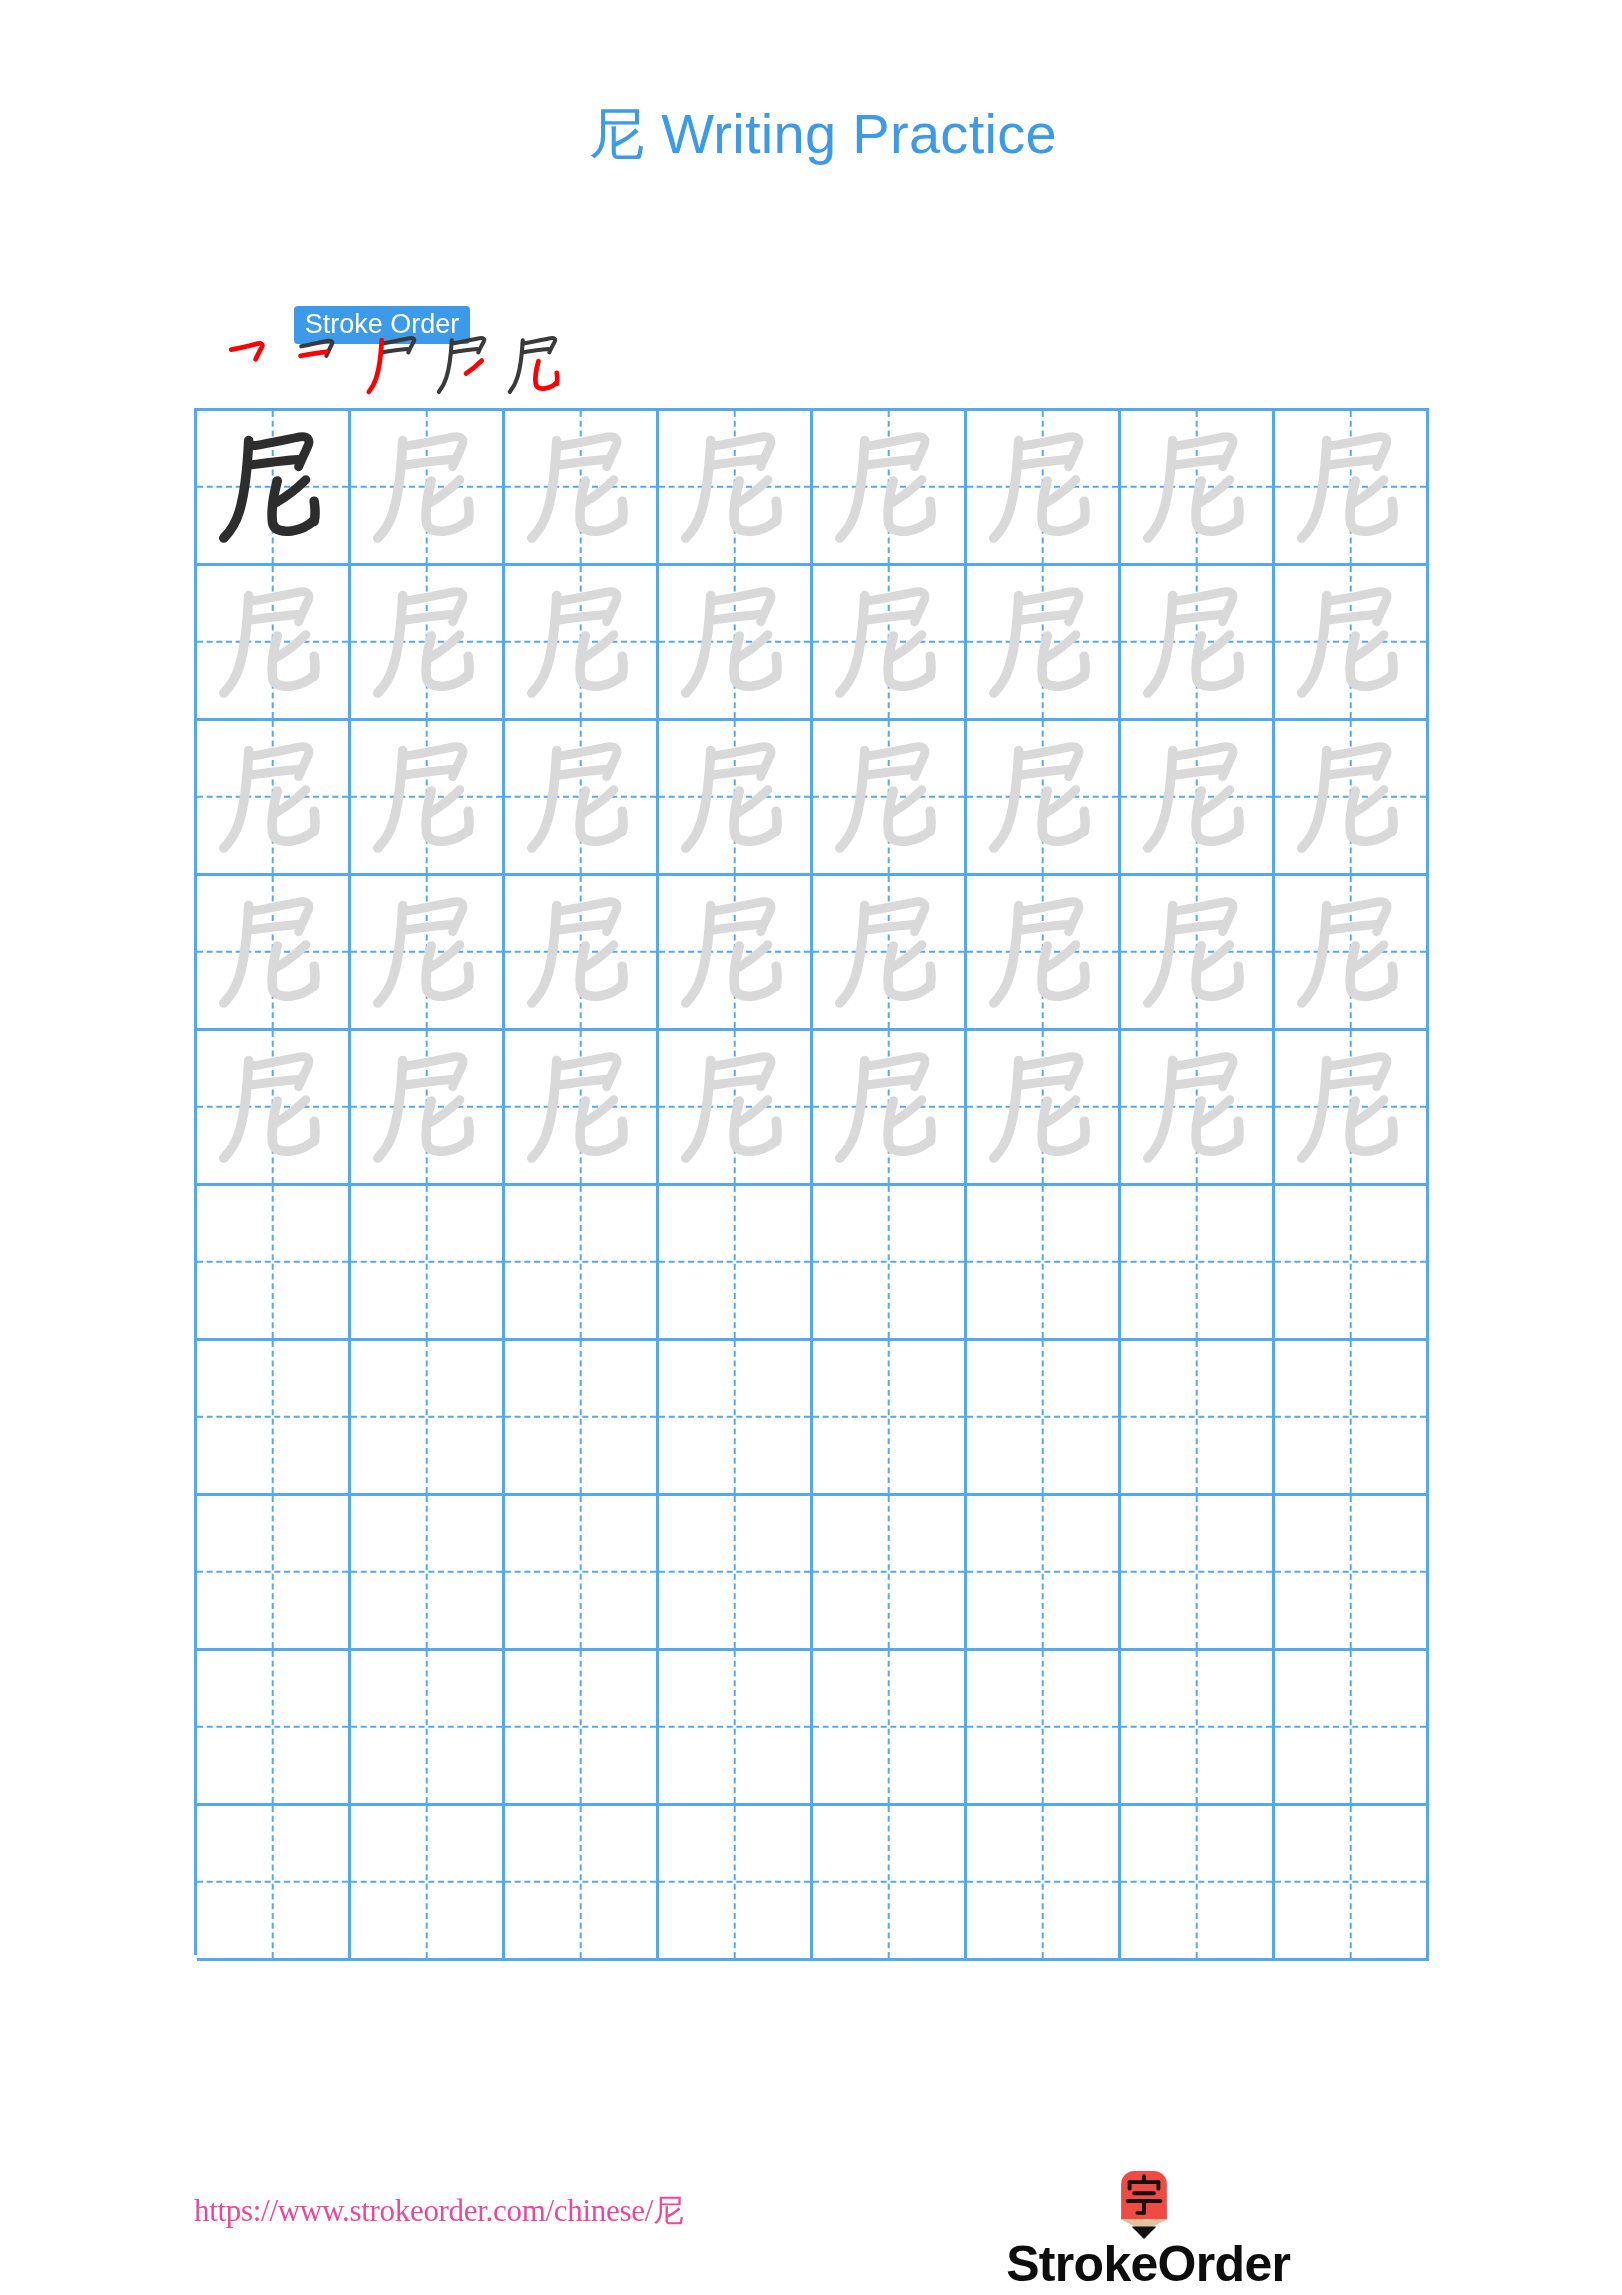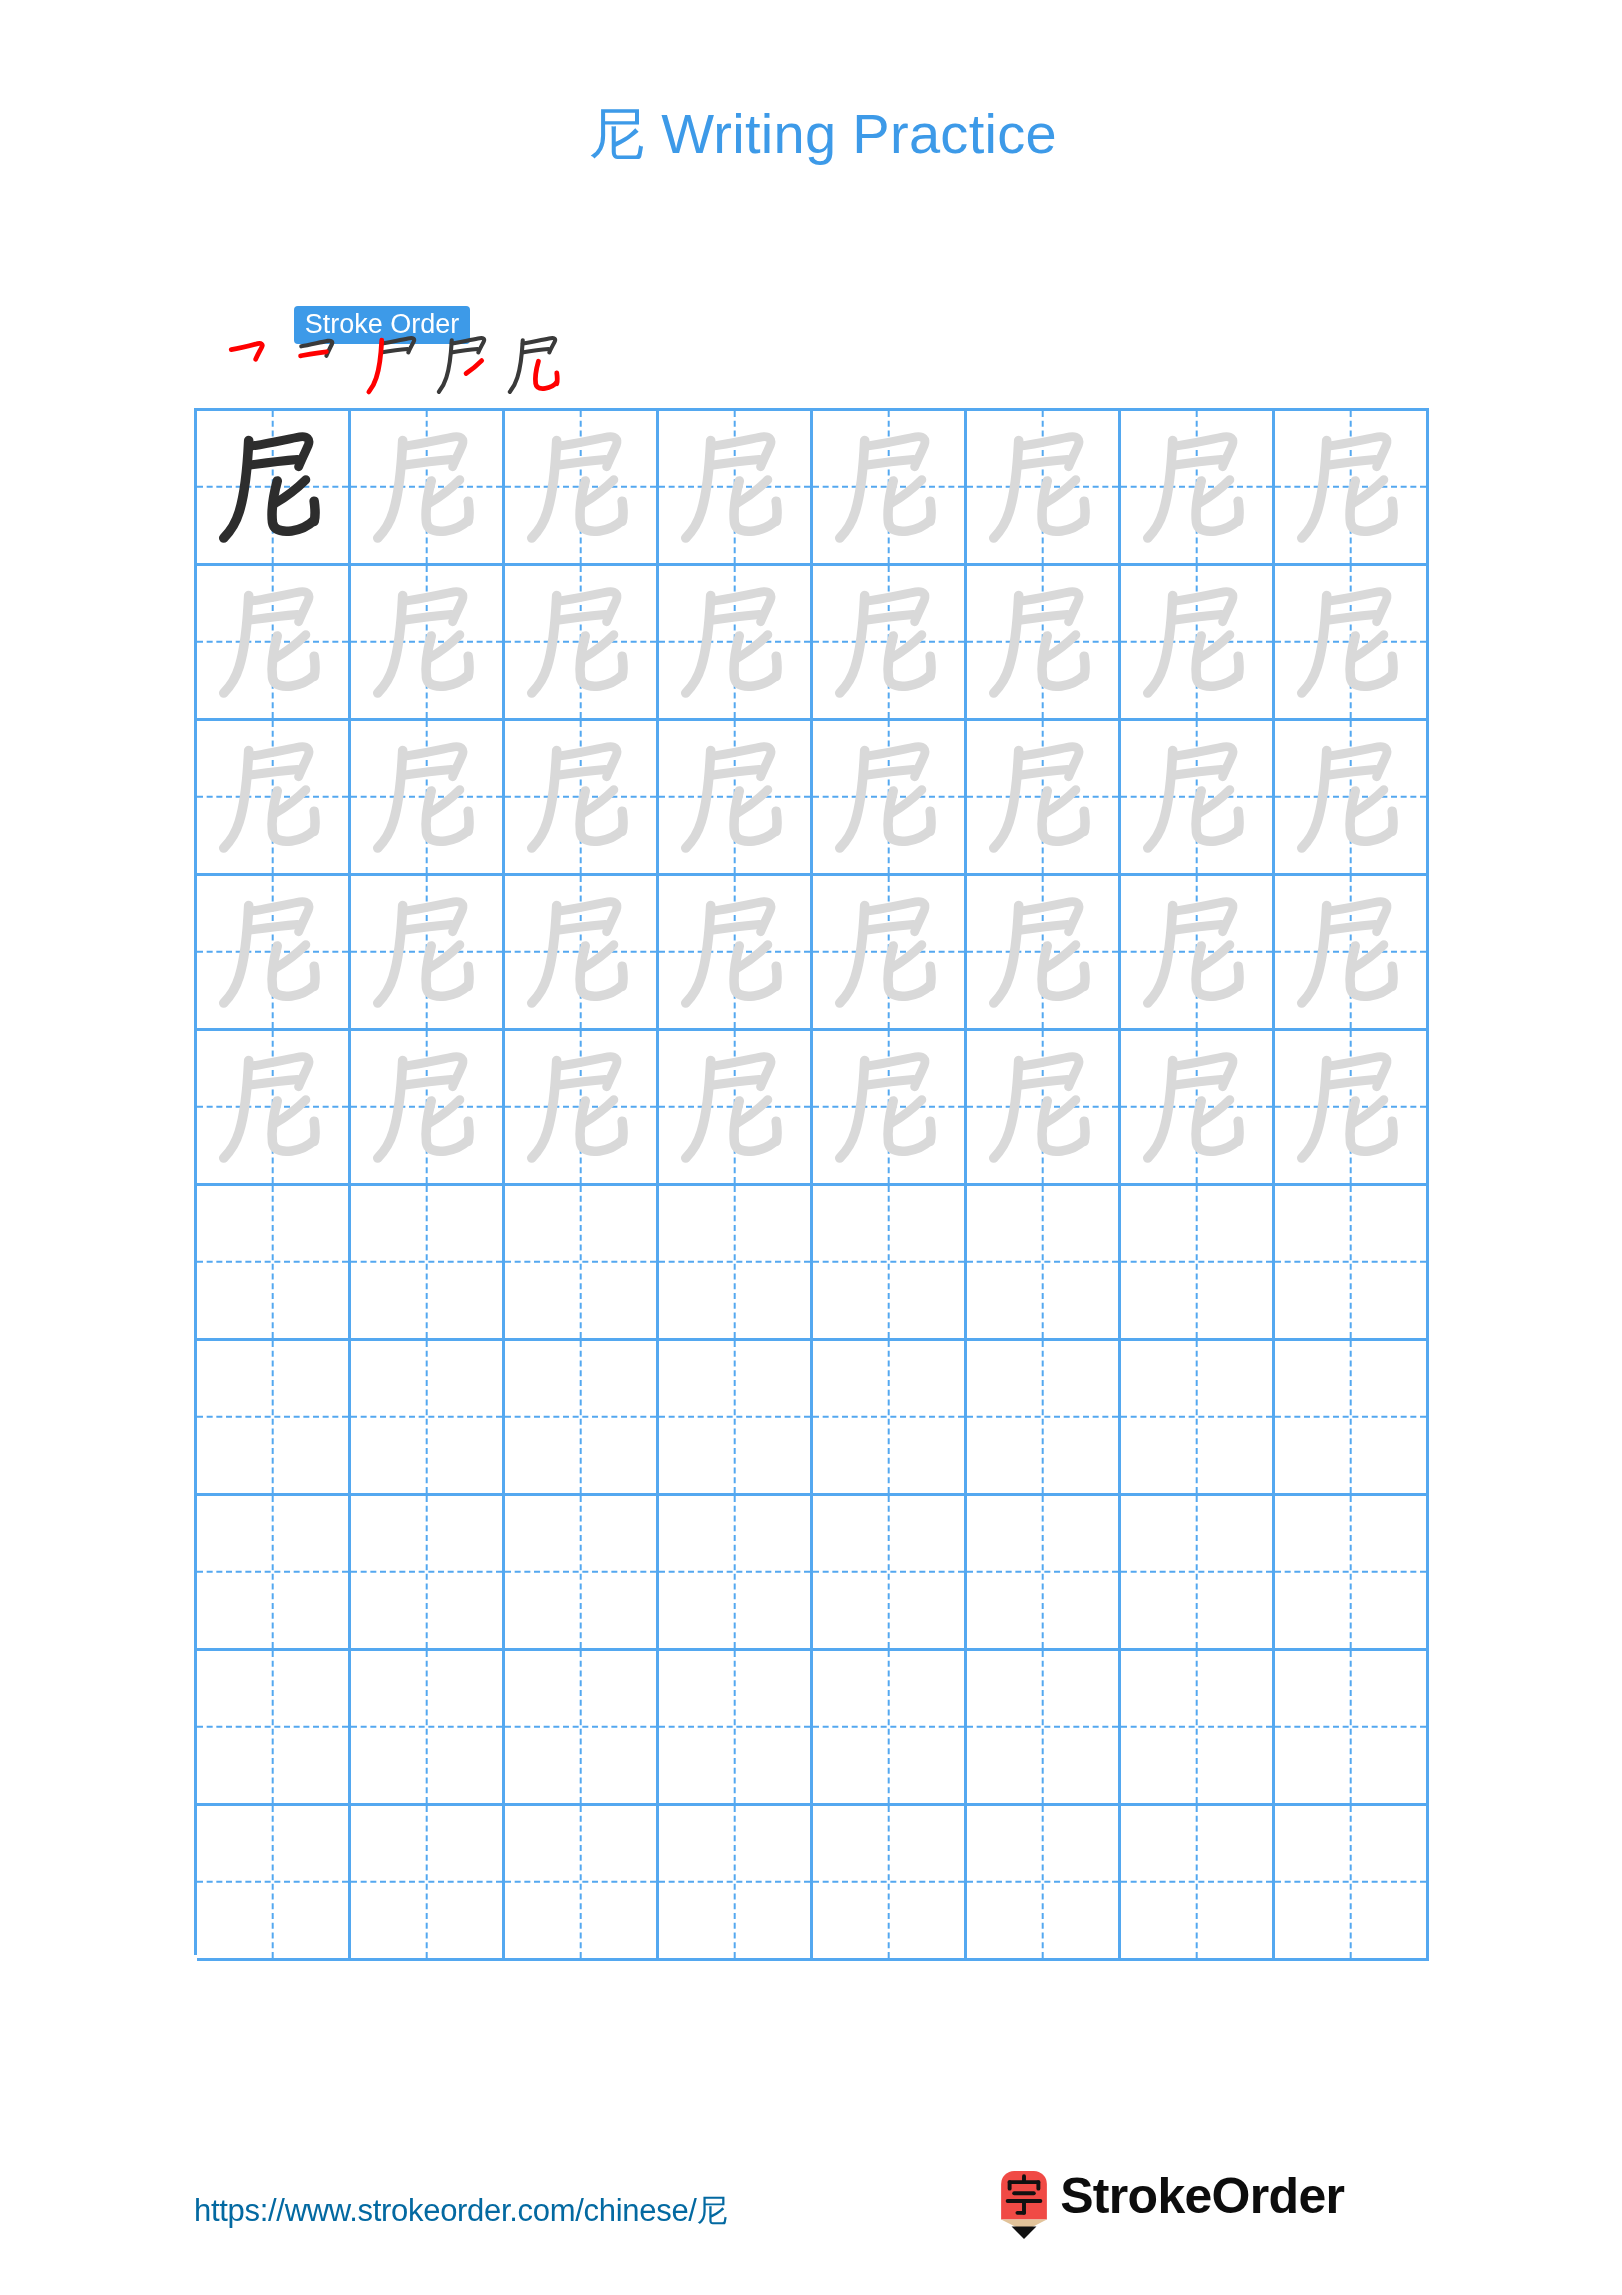--- a/index.html
+++ b/index.html
@@ -147,31 +147,34 @@
 
   
   .glyph svg { width: 119px; height: 119px; display: block; }
 
   
   .footer-url {
     position: absolute;
     left: 194px;
     top: 2190px;
     font-size: 31px;
-    color: #0369a1;
+    color: #ec4899;
     white-space: nowrap;
     letter-spacing: -0.3px;
+    font-family: Liberation Serif, serif;
   }
 
   .brand {
     position: absolute;
     left: 997px;
     top: 2171px;
     display: flex;
+    align-items: center;
     height: 73px;
+    flex-direction: column;
   }
   .brand-logo {
     width: 54px;
     height: 68px;
     position: relative;
     flex: 0 0 auto;
   }
   .brand-logo svg { width: 54px; height: 68px; display: block; }
   .brand-name {
     font-size: 50px;

